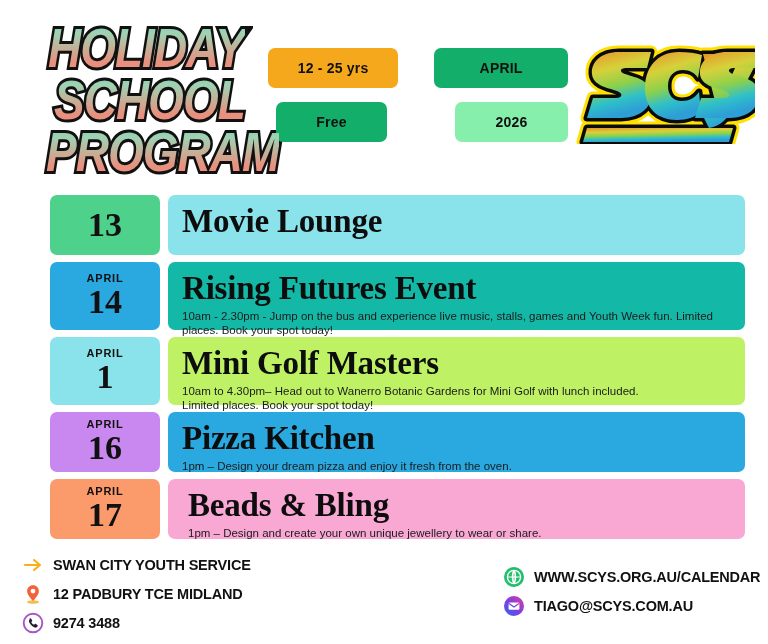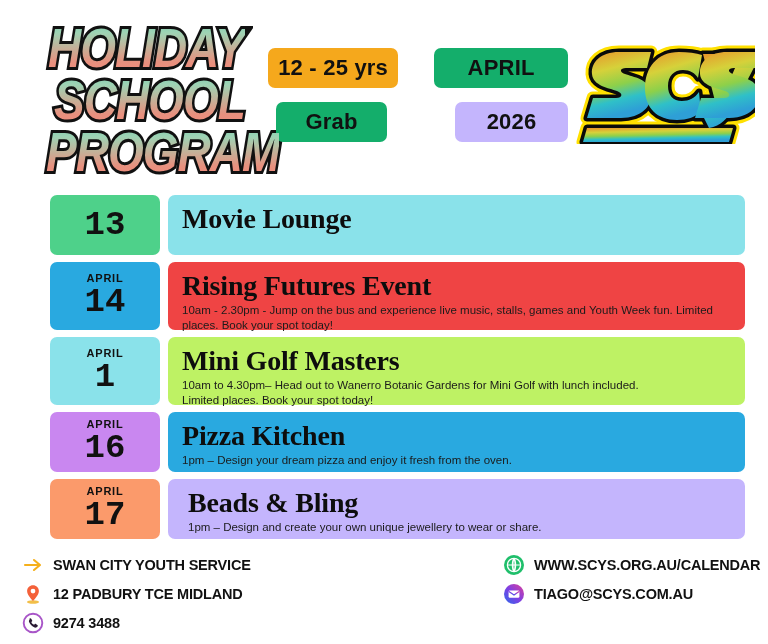--- a/index.html
+++ b/index.html
@@ -42,21 +42,21 @@
   .tl-wrap.r1 { margin-left: 8px; }
   .tl-wrap.r2 { margin-left: 2px; }
   .tl-wrap.r3 { margin-left: 0px; }
 
   
   .badges { position:absolute; left:268px; top:48px; width:300px; }
   .badge-row { display:flex; gap:18px; margin-bottom:14px; }
   .badge {
     border-radius: 7px;
     font-weight: 700;
-    font-size: 22px;
+    font-size: 14px;
     color: #111;
     display: flex; align-items: center; justify-content: center;
     height: 40px;
     letter-spacing: .2px;
   }
   .badge.orange { background: #F5A81C; }
   .badge.green  { background: #14AE6B; }
   .b-age   { width: 144px; }
   .b-month { width: 148px; margin-left: 18px; }
   .b-free  { width: 122px; margin-left: 8px;}
@@ -73,53 +73,53 @@
     border-radius: 7px;
     display:flex; flex-direction:column;
     align-items:center; justify-content:center;
     color:#111;
   }
   .date-month {
     font-size: 11px; font-weight: 700; letter-spacing: .8px;
     line-height: 1; margin-bottom: 1px;
   }
   .date-day {
-    font-family: Liberation Mono, monospace;
+    font-family: Liberation Serif, serif;
     font-weight: 700;
     font-size: 34px;
     line-height: 1;
   }
   .date-cell.no-month .date-day { font-size: 34px; }
   .info-cell {
     flex: 1;
     border-radius: 7px;
     padding: 9px 14px 8px 14px;
   }
   .ev-title {
     font-family: "Liberation Serif", serif;
     font-weight: 700;
-    font-size: 28px;
+    font-size: 33px;
     line-height: 1.05;
     color:#0d0d0d;
     letter-spacing: -0.2px;
     margin-bottom: 3px;
   }
   .ev-desc {
     font-size: 11.5px;
     line-height: 1.28;
     color:#1b1b1b;
     white-space: pre-line;
   }
 
   
   .footer {
     position:absolute; left:0; top:548px; width:608px; height:96px;
   }
   .f-left { position:absolute; left:22px; top:4px; }
-  .f-right { position:absolute; left:503px; top:4px; }
+  .f-right { position:absolute; left:503px; top:16px; }
   .f-item { display:flex; align-items:center; height:26px; margin-bottom:3px; }
   .f-icon { width:22px; min-width:22px; height:22px; margin-right:9px;
             display:flex; align-items:center; justify-content:center; }
   .f-text { font-size:14.5px; font-weight:700; color:#111; letter-spacing:-0.2px; }
 </style>
 </head>
 <body>
 
 <div id="page">
 
@@ -139,22 +139,22 @@
         <div class="tl-fill">PROGRAM</div>
       </div>
     </div>
 
     <div class="badges">
       <div class="badge-row">
         <div class="badge orange b-age" style="background: rgb(245, 168, 28);">12 - 25 yrs</div>
         <div class="badge green  b-month" style="background: rgb(20, 174, 107);">APRIL</div>
       </div>
       <div class="badge-row">
-        <div class="badge green  b-free" style="background: rgb(20, 174, 107);">Grab</div>
-        <div class="badge orange b-year" style="background: #c4b5fd;">2026</div>
+        <div class="badge green  b-free" style="background: rgb(20, 174, 107);">Free</div>
+        <div class="badge orange b-year" style="background: #86efac;">2026</div>
       </div>
     </div>
 
     <div class="logo">
       <svg viewBox="0 0 180 110" width="180" height="110">
         <defs>
           <linearGradient id="gLogo" x1="0" y1="0" x2="0.25" y2="1">
             <stop offset="0%" stop-color="#E8922A"></stop>
             <stop offset="32%" stop-color="#D6D13A"></stop>
             <stop offset="58%" stop-color="#8DD04A"></stop>
@@ -199,21 +199,21 @@
         </div>
         <div class="info-cell" style="background: rgb(138, 226, 234);">
           <div class="ev-title">Movie Lounge</div>
         </div>
       </div>
       <div class="event-row" style="height: 68px;">
         <div class="date-cell" style="background: rgb(41, 169, 224);">
           <div class="date-month">APRIL</div>
           <div class="date-day">14</div>
         </div>
-        <div class="info-cell" style="background: #ef4444;">
+        <div class="info-cell" style="background: #14b8a6;">
           <div class="ev-title">Rising Futures Event</div>
           <div class="ev-desc">10am - 2.30pm  - Jump on the bus and experience live music, stalls, games and Youth Week fun. Limited
 places. Book your spot today!</div>
         </div>
       </div>
       <div class="event-row" style="height: 68px;">
         <div class="date-cell" style="background: rgb(138, 226, 234);">
           <div class="date-month">APRIL</div>
           <div class="date-day">1</div>
         </div>
@@ -231,21 +231,21 @@
         <div class="info-cell" style="background: rgb(41, 169, 224);">
           <div class="ev-title">Pizza Kitchen</div>
           <div class="ev-desc">1pm – Design your dream pizza and enjoy it fresh from the oven.</div>
         </div>
       </div>
       <div class="event-row" style="height: 60px;">
         <div class="date-cell" style="background: rgb(251, 154, 107);">
           <div class="date-month">APRIL</div>
           <div class="date-day">17</div>
         </div>
-        <div class="info-cell" style="background: #c4b5fd; padding-left: 20px;">
+        <div class="info-cell" style="background: #f9a8d4; padding-left: 20px;">
           <div class="ev-title">Beads &amp; Bling</div>
           <div class="ev-desc">1pm – Design and create your own unique jewellery to wear or share.</div>
         </div>
       </div>
     </div>
 
   <div class="footer">
     <div class="f-left" id="f-left">
         <div class="f-item">
           <span class="f-icon">

